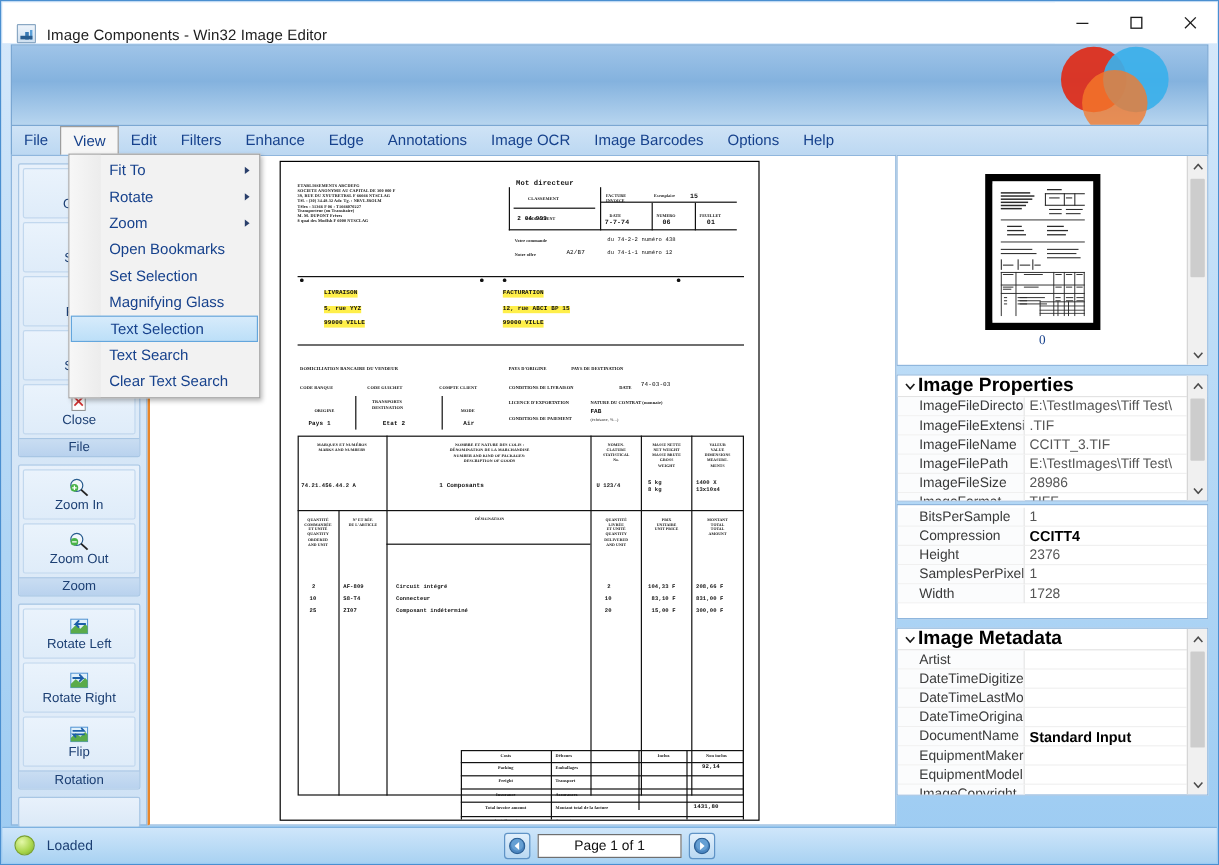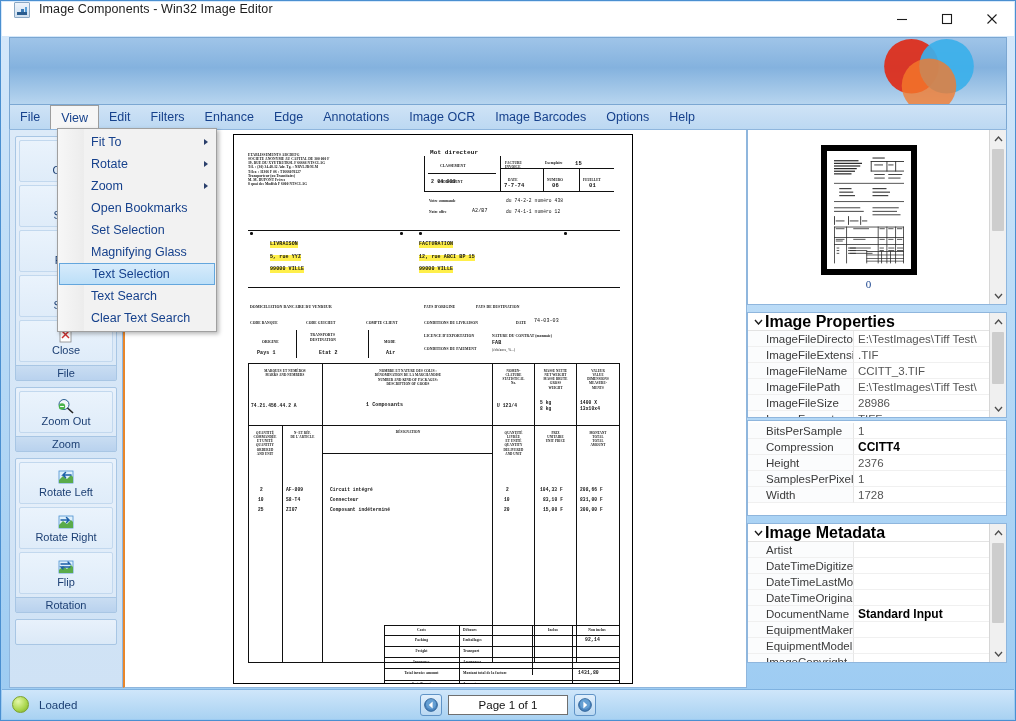--- a/index.html
+++ b/index.html
@@ -17,21 +17,21 @@
     width: 1016px; height: 721px;
     background: linear-gradient(180deg,#d7e9fb 0%, #bcdcf7 40%, #9ccbf2 100%);
     border: 1px solid #4a8fd0;
     overflow: hidden;
   }
 
   
   #titlebar {
     position: absolute; left: 1px; top: 1px; right: 1px; height: 34px;
     background: #ffffff;
-    display: flex; align-items: flex-start;
+    display: flex; align-items: flex-end;
   }
   #title-icon {
     width: 16px; height: 16px; margin-left: 12px; margin-right: 9px;
     background: linear-gradient(180deg,#eef4fb,#cfe0f0);
     border: 1px solid #8aa8c4; border-radius: 1px;
     position: relative; flex: 0 0 auto;
   }
   #title-icon::after{
     content:""; position:absolute; left:2px; right:2px; bottom:2px; height:8px;
     background:
@@ -353,20 +353,30 @@
           <rect x="3" y="1" width="11" height="14" fill="#fff" stroke="#888" stroke-width=".8"></rect>
           <line x1="5" y1="4" x2="12" y2="11" stroke="#d03030" stroke-width="1.4"></line>
           <line x1="12" y1="4" x2="5" y2="11" stroke="#d03030" stroke-width="1.4"></line>
         </svg>
         <span>Close</span>
       </div>
       <div class="group-label">File</div>
     </div>
 
     <div class="tool-group">
+      <div class="tool-btn">
+        <svg class="ticon" viewBox="0 0 18 16">
+          <circle cx="7" cy="6.5" r="5" fill="#f2f7fb" stroke="#2a5d8f" stroke-width="1"></circle>
+          <line x1="10.5" y1="10" x2="16" y2="15" stroke="#222" stroke-width="1.6"></line>
+          <circle cx="5" cy="8.5" r="3.2" fill="#49b349"></circle>
+          <line x1="5" y1="6.6" x2="5" y2="10.4" stroke="#fff" stroke-width="1.1"></line>
+          <line x1="3.1" y1="8.5" x2="6.9" y2="8.5" stroke="#fff" stroke-width="1.1"></line>
+        </svg>
+        <span>Zoom In</span>
+      </div>
       <div class="tool-btn">
         <svg class="ticon" viewBox="0 0 18 16">
           <circle cx="7" cy="6.5" r="5" fill="#f2f7fb" stroke="#2a5d8f" stroke-width="1"></circle>
           <line x1="10.5" y1="10" x2="16" y2="15" stroke="#222" stroke-width="1.6"></line>
           <circle cx="5" cy="8.5" r="3.2" fill="#49b349"></circle>
           <line x1="3.1" y1="8.5" x2="6.9" y2="8.5" stroke="#fff" stroke-width="1.1"></line>
         </svg>
         <span>Zoom Out</span>
       </div>
       <div class="group-label">Zoom</div>

